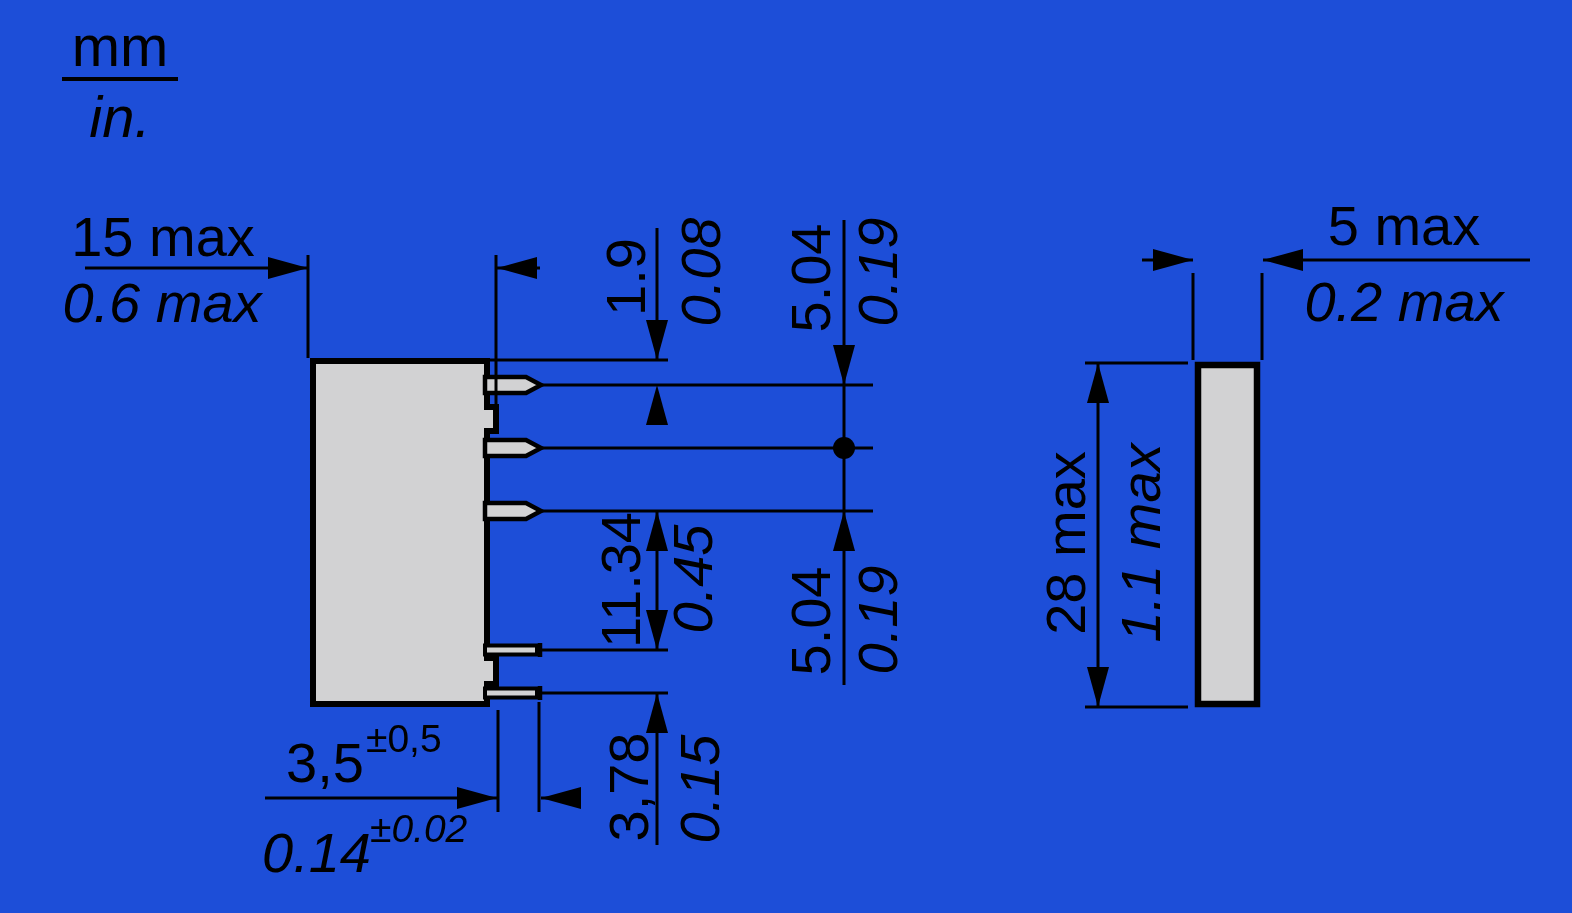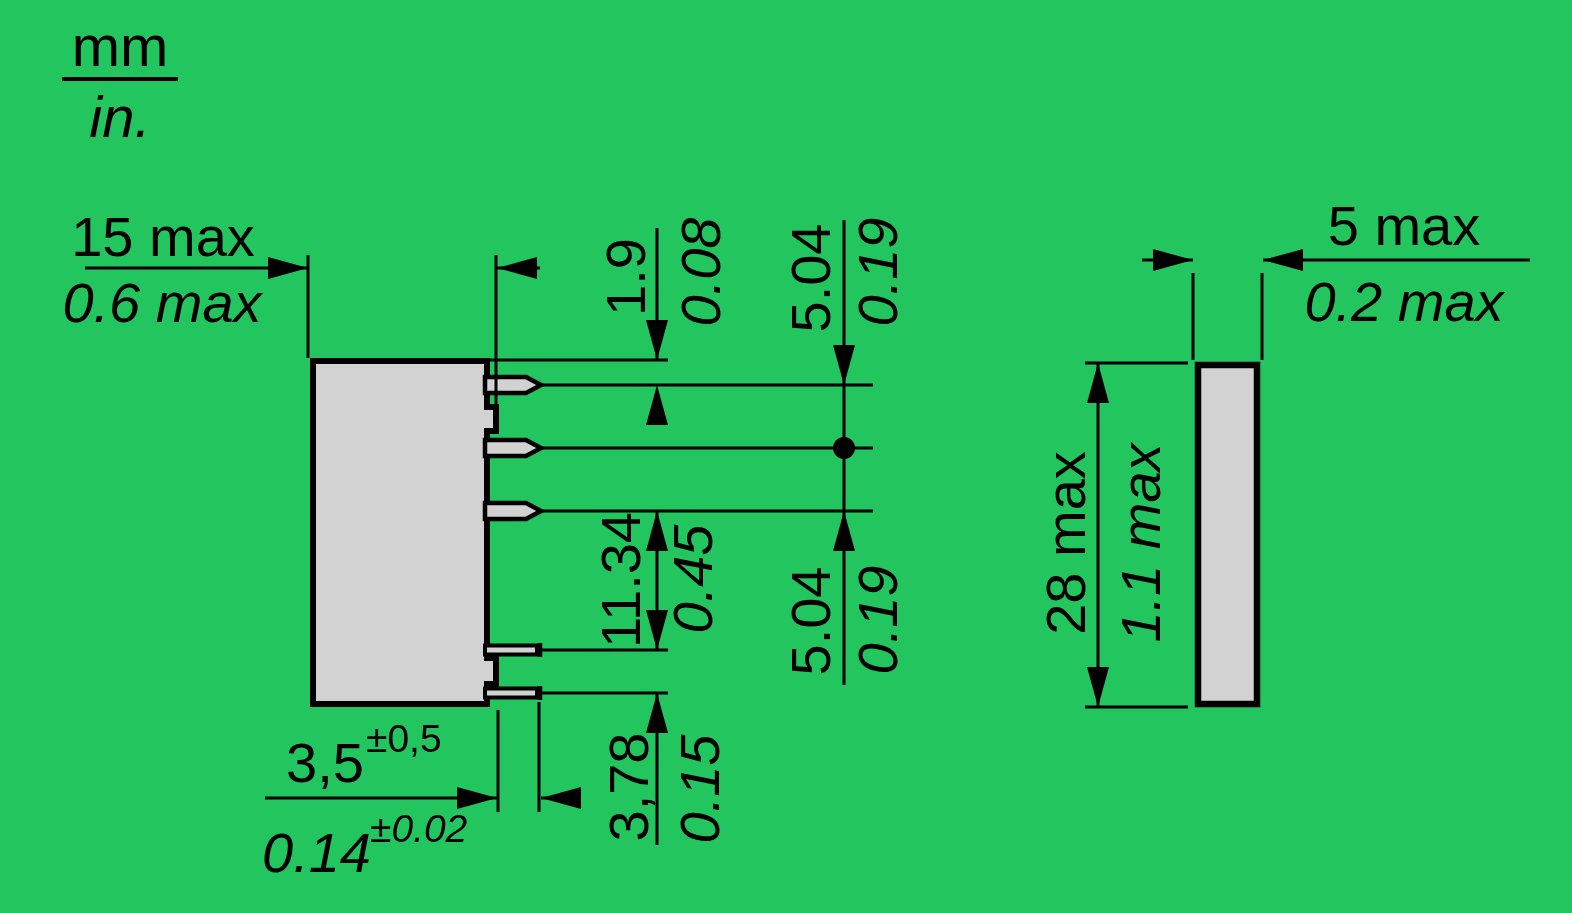--- a/index.html
+++ b/index.html
@@ -7,21 +7,21 @@
     padding: 0;
     background: #ffffff;
     width: 1572px;
     height: 913px;
     overflow: hidden;
   }
   .drawing-stage {
     position: relative;
     width: 1572px;
     height: 913px;
-    background: #22c55e;
+    background: #1d4ed8;
   }
   svg text {
     font-family: "Liberation Sans", sans-serif;
     fill: #000000;
   }
   .dim-txt      { font-size: 56px; }
   .dim-txt-sup  { font-size: 39px; }
   .dim-txt-it   { font-style: italic; }
   .unit-txt     { font-size: 58px; }
 </style>

